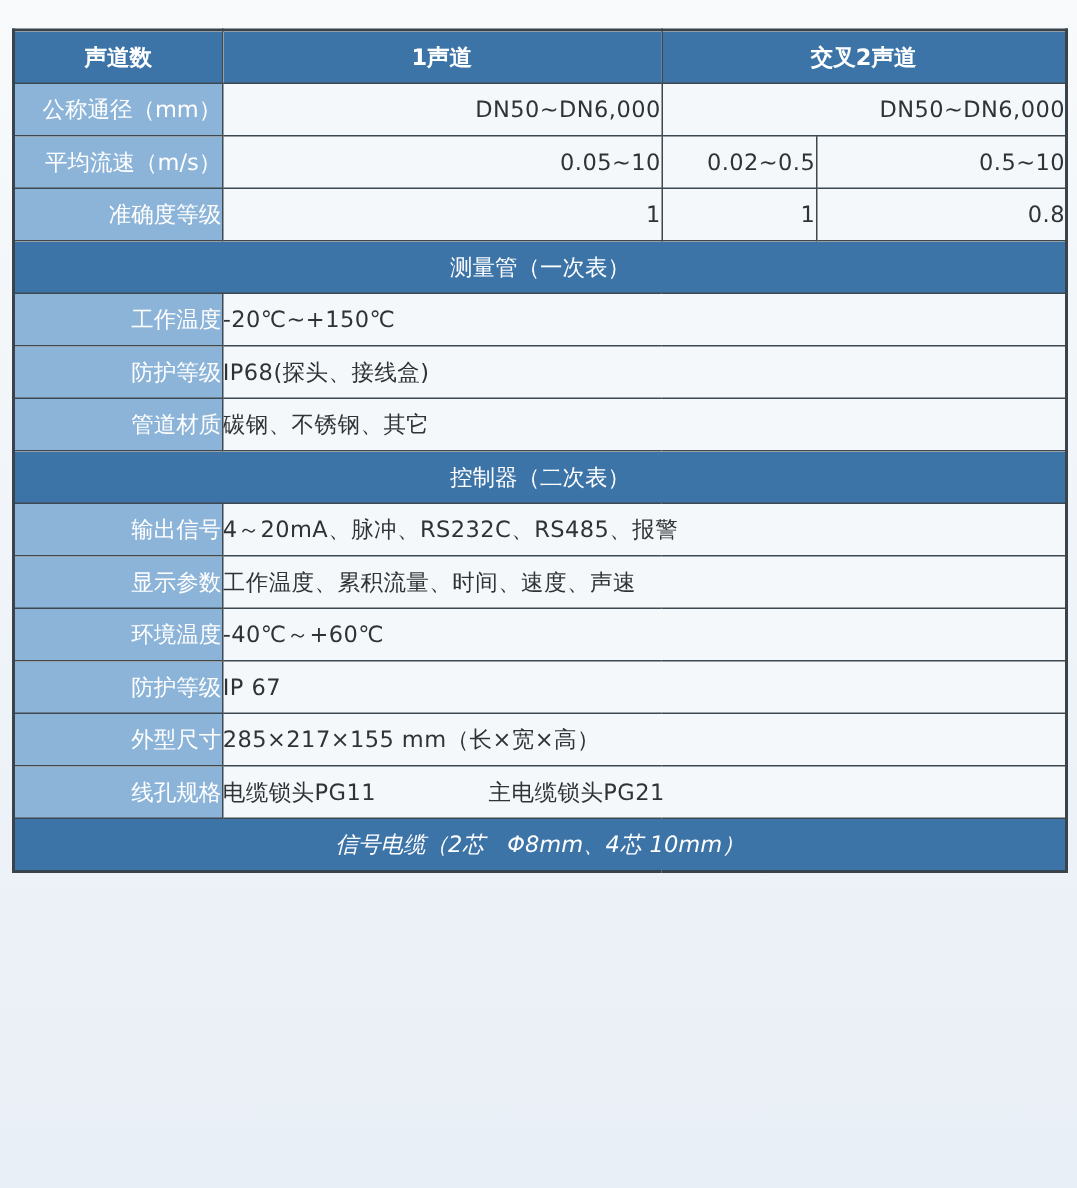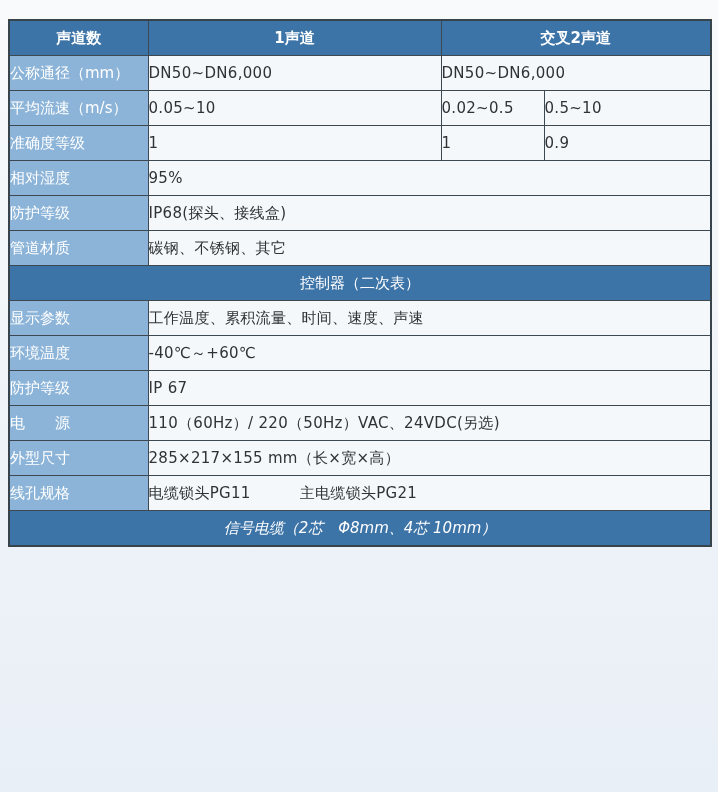--- a/index.html
+++ b/index.html
@@ -33,43 +33,43 @@
     background:#3d74a8;
     color:#ffffff;
     font-weight:bold;
     text-align:center;
     font-size:15px;
   }
   .lbl {
     background:#8cb4d8;
     color:#ffffff;
     font-weight:normal;
-    text-align:left;
+    text-align:right;
     font-size:15px;
   }
   .val {
     color:#2f3337;
-    text-align:left;
+    text-align:right;
     font-size:15px;
     letter-spacing:0.3px;
   }
   .val-left {
     text-align:left;
     padding-left:152px;
   }
   .bar {
     background:#3d74a8;
     color:#ffffff;
     text-align:center;
     height:25px;
     font-size:15px;
     font-weight:normal;
   }
   .footer-bar { height:28px;font-style:italic; }
-  .gap2 { margin-left:44px; }
+  .gap2 { margin-left:70px; }
 </style>
 </head>
 <body>
 
 <table class="spec-table">
   <colgroup>
     <col class="c1">
       <col class="c2">
       <col class="c3">
       <col class="c4">
@@ -92,56 +92,59 @@
     <td class="lbl">平均流速（m/s）</td>
     <td class="val">0.05~10</td>
     <td class="val">0.02~0.5</td>
     <td class="val">0.5~10</td>
   </tr>
 
   <tr>
     <td class="lbl">准确度等级</td>
     <td class="val">1</td>
     <td class="val">1</td>
-    <td class="val">0.9</td>
+    <td class="val">0.8</td>
   </tr>
 
+  <tr>
+    <td class="bar" colspan="4">测量管（一次表）</td>
+  </tr>
 
   <tr>
-    <td class="lbl">相对湿度</td>
-    <td class="val val-left" colspan="3">95%</td>
+    <td class="lbl">工作温度</td>
+    <td class="val val-left" colspan="3">-20℃~+150℃</td>
   </tr>
   <tr>
     <td class="lbl">防护等级</td>
     <td class="val val-left" colspan="3">IP68(探头、接线盒)</td>
   </tr>
   <tr>
     <td class="lbl">管道材质</td>
     <td class="val val-left" colspan="3">碳钢、不锈钢、其它</td>
   </tr>
 
   <tr>
     <td class="bar" colspan="4">控制器（二次表）</td>
   </tr>
 
   <tr>
+    <td class="lbl">输出信号</td>
+    <td class="val val-left" colspan="3">4～20mA、脉冲、RS232C、RS485、报警</td>
+  </tr>
+  <tr>
     <td class="lbl">显示参数</td>
     <td class="val val-left" colspan="3">工作温度、累积流量、时间、速度、声速</td>
   </tr>
   <tr>
     <td class="lbl">环境温度</td>
     <td class="val val-left" colspan="3">-40℃～+60℃</td>
   </tr>
   <tr>
     <td class="lbl">防护等级</td>
     <td class="val val-left" colspan="3">IP 67</td>
-  </tr>
-  <tr>
-    <td class="lbl">电　　源</td>
-    <td class="val val-left" colspan="3">110（60Hz）/ 220（50Hz）VAC、24VDC(另选)</td>
   </tr>
   <tr>
     <td class="lbl">外型尺寸</td>
     <td class="val val-left" colspan="3">285×217×155 mm（长×宽×高）</td>
   </tr>
   <tr>
     <td class="lbl">线孔规格</td>
     <td class="val val-left" colspan="3">
       <span>电缆锁头PG11</span>
       <span class="gap2">主电缆锁头PG21</span>

